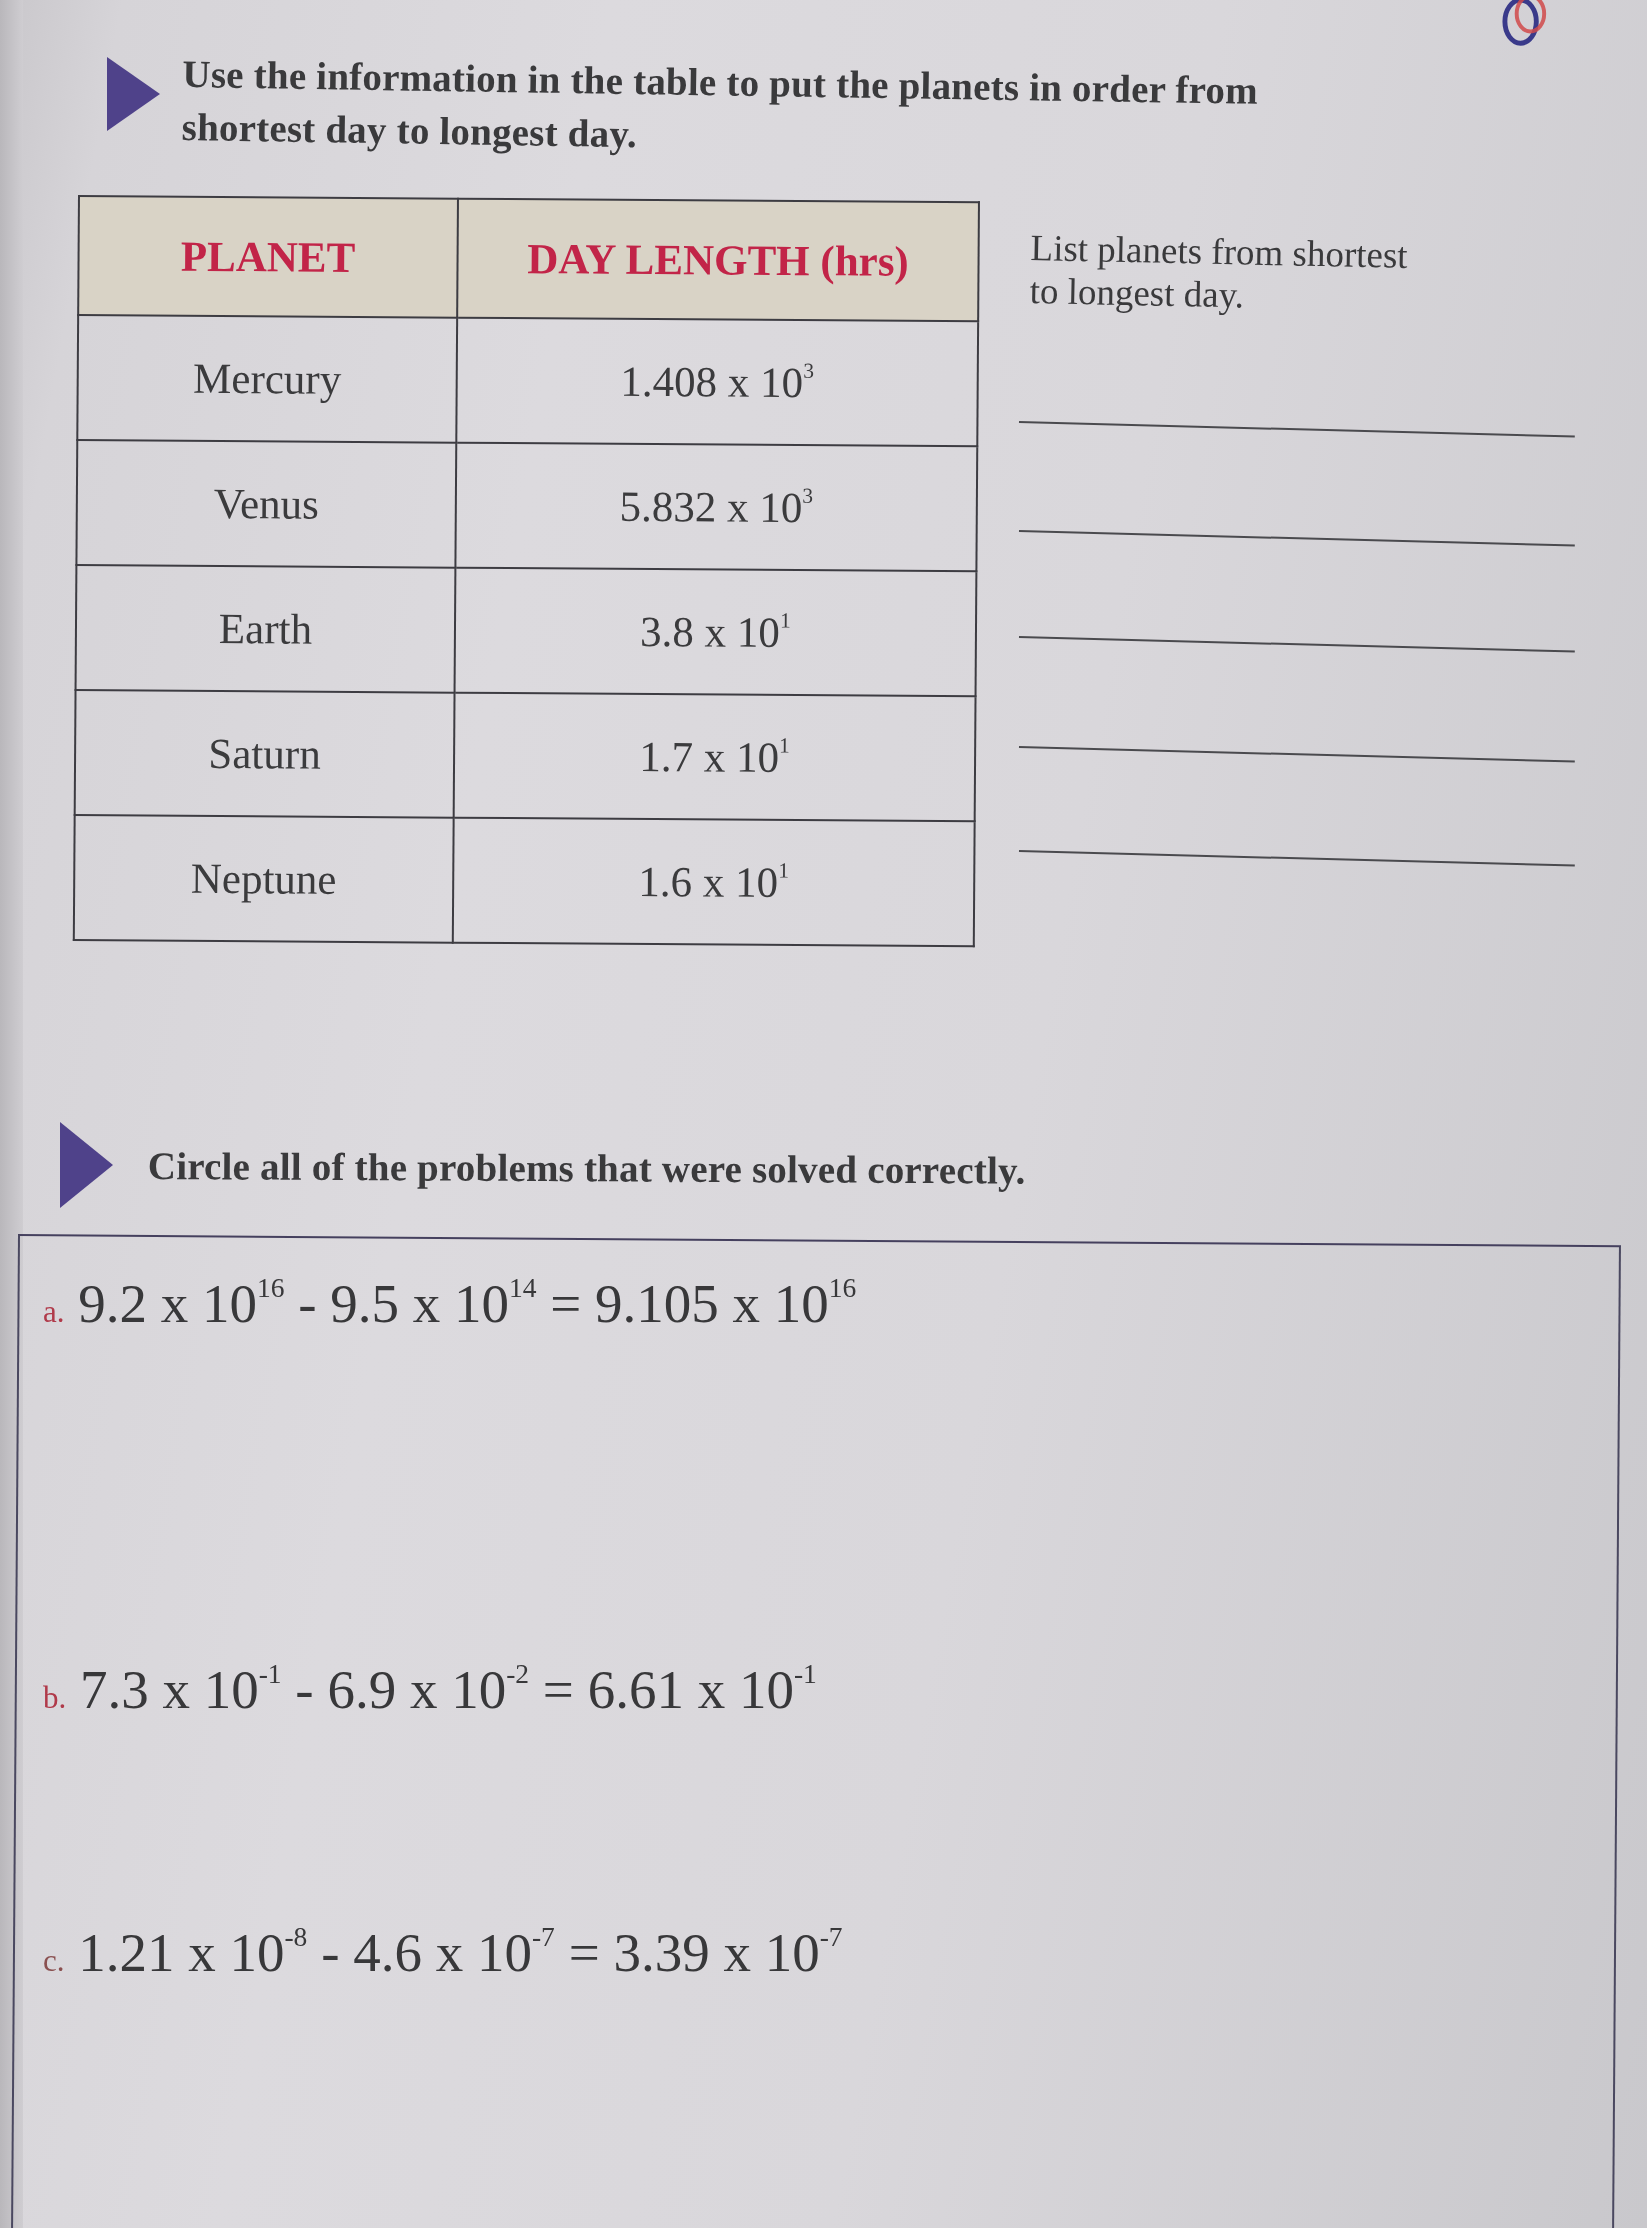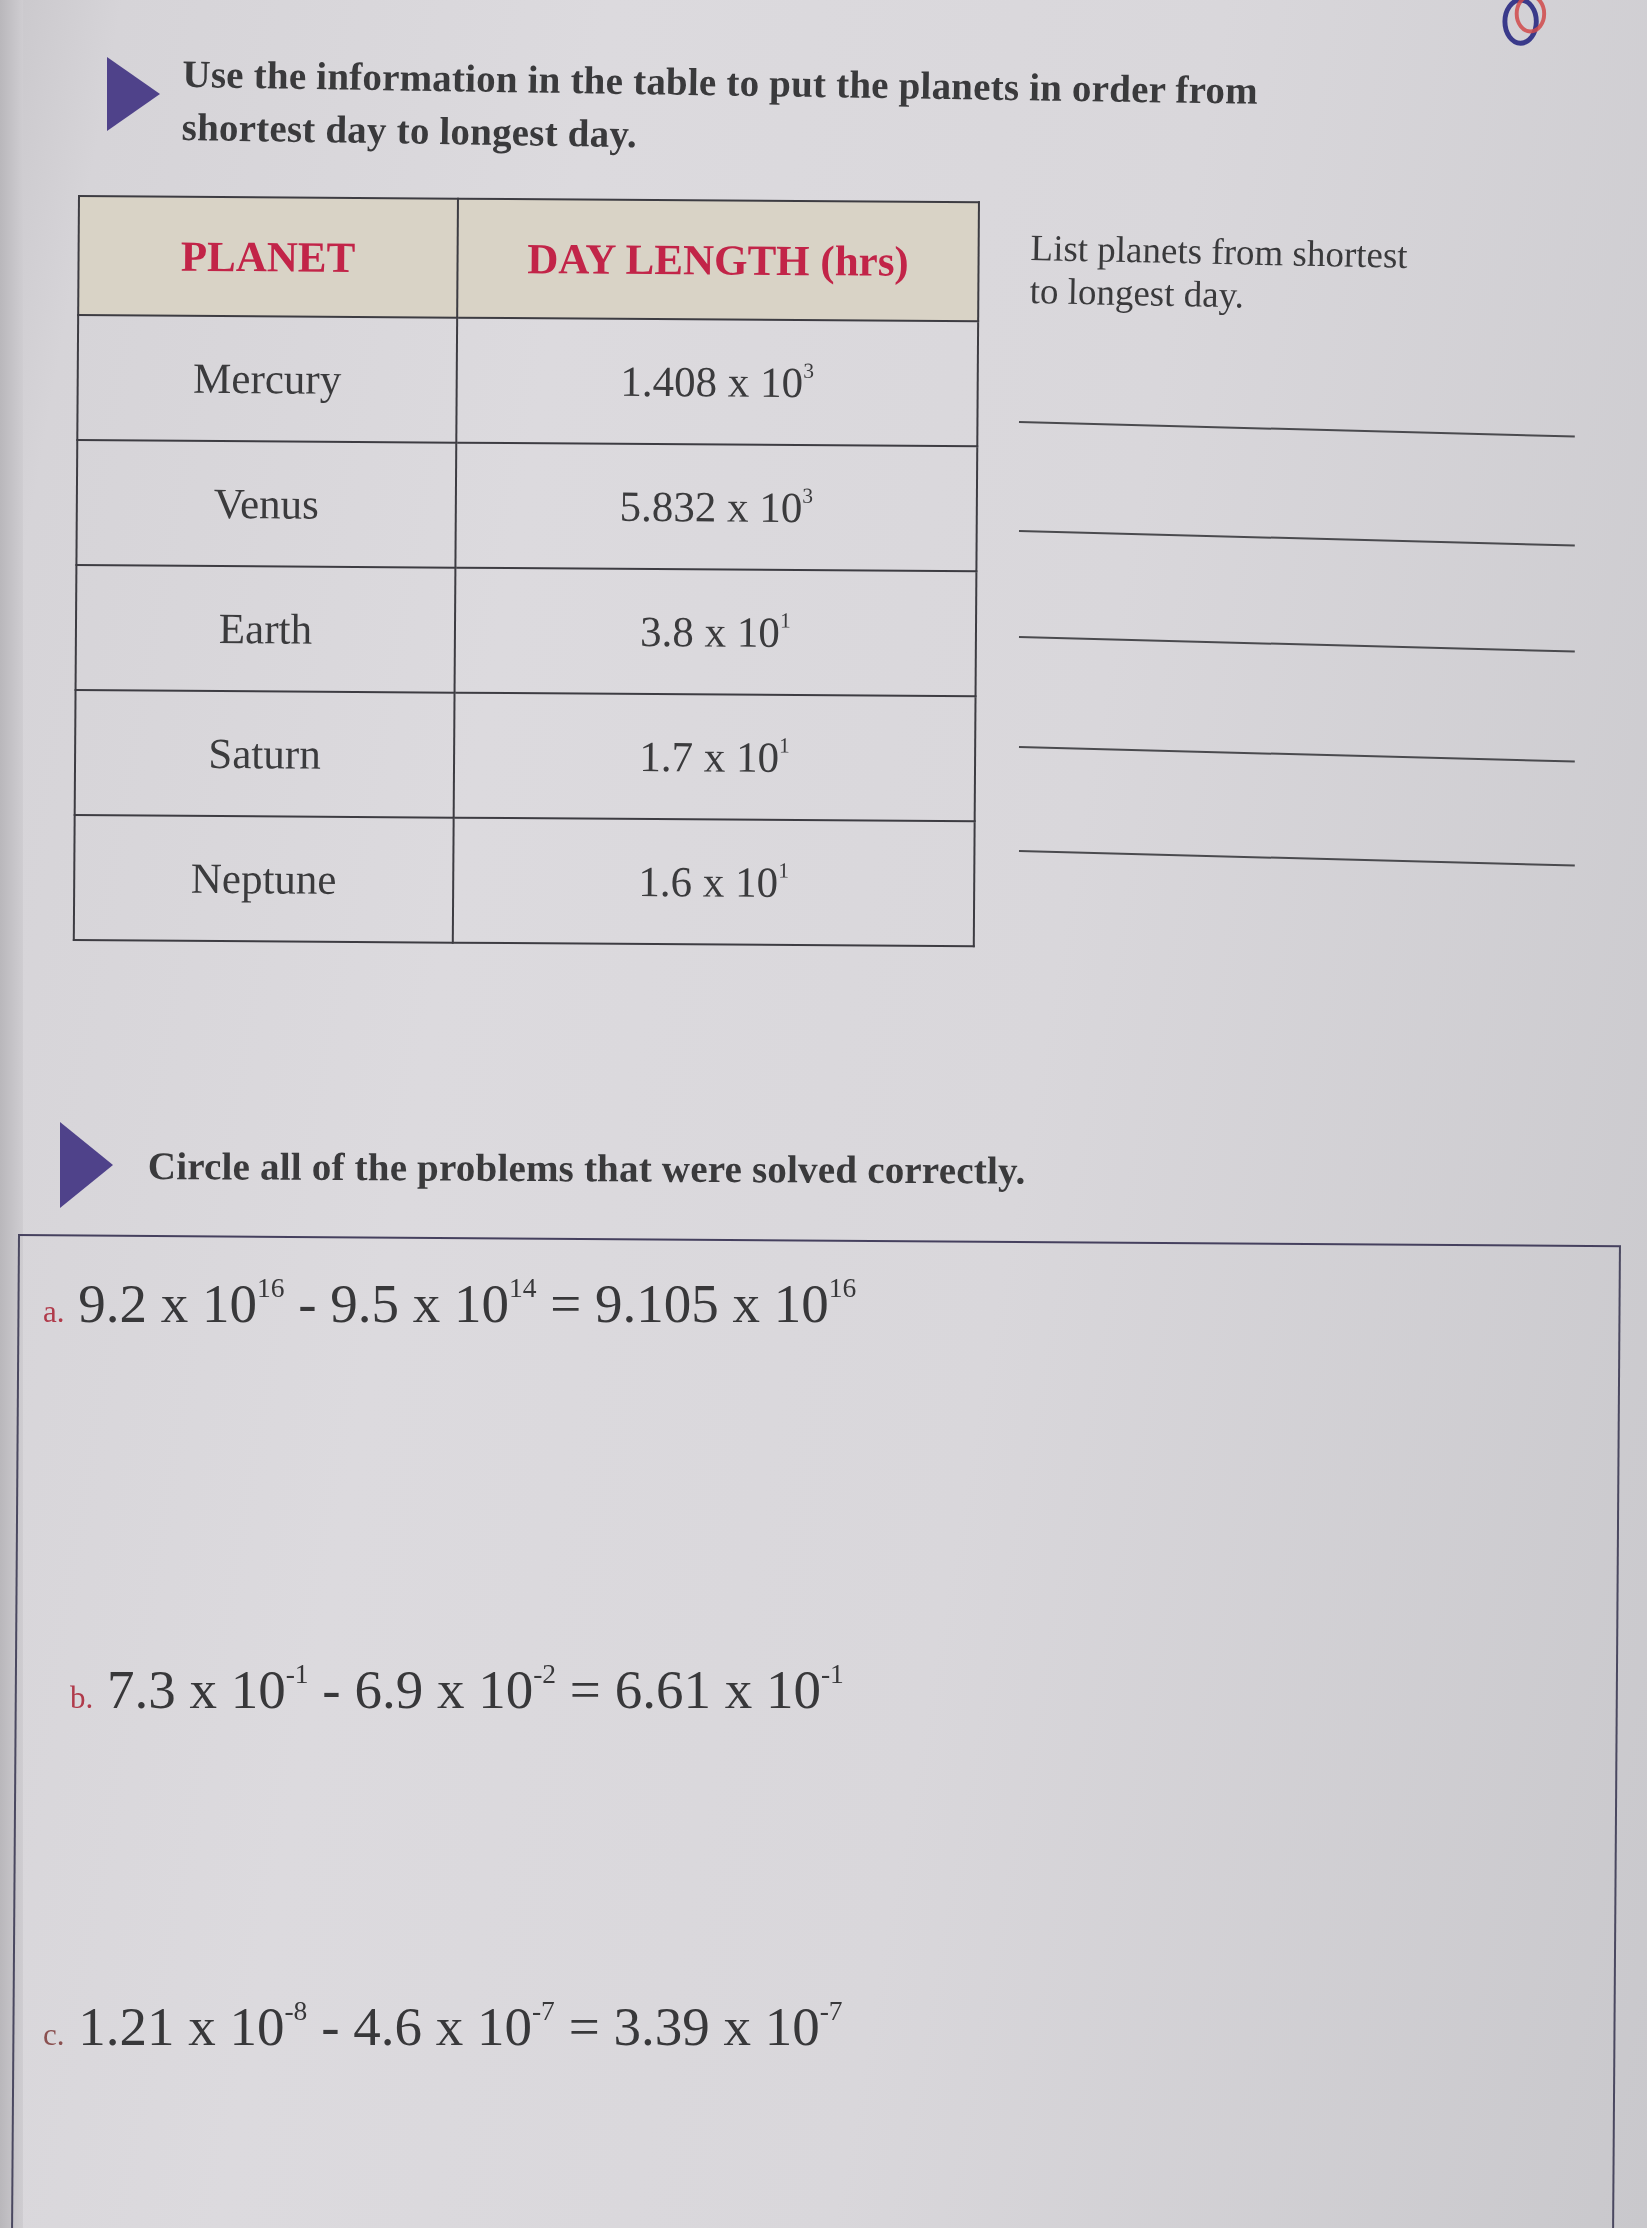--- a/index.html
+++ b/index.html
@@ -119,20 +119,20 @@
 
 <div class="arrow" style="left:60px; top:1122px; border-top-width:43px; border-bottom-width:43px;"></div>
 <div class="instruction" style="left:148px; top:1139px; transform:rotate(0.3deg);">Circle all of the problems that were solved correctly.</div>
 
 <div class="problems-box"></div>
 
 <div class="problem" style="left:43px; top:1272px;">
   <span class="letter">a.</span><span>9.2 x 10</span><sup>16</sup><span> - 9.5 x 10</span><sup>14</sup><span> = 9.105 x 10</span><sup>16</sup>
 </div>
 
-<div class="problem" style="left:43px; top:1658px;margin-left:27px;">
+<div class="problem" style="left:43px; top:1658px;">
   <span class="letter">b.</span><span>7.3 x 10</span><sup>-1</sup><span> - 6.9 x 10</span><sup>-2</sup><span> = 6.61 x 10</span><sup>-1</sup>
 </div>
 
-<div class="problem" style="left:43px; top:1995px;">
+<div class="problem" style="left:43px; top:1921px;">
   <span class="letter c">c.</span><span>1.21 x 10</span><sup>-8</sup><span> - 4.6 x 10</span><sup>-7</sup><span> = 3.39 x 10</span><sup>-7</sup>
 </div>
 
 
 </body></html>

